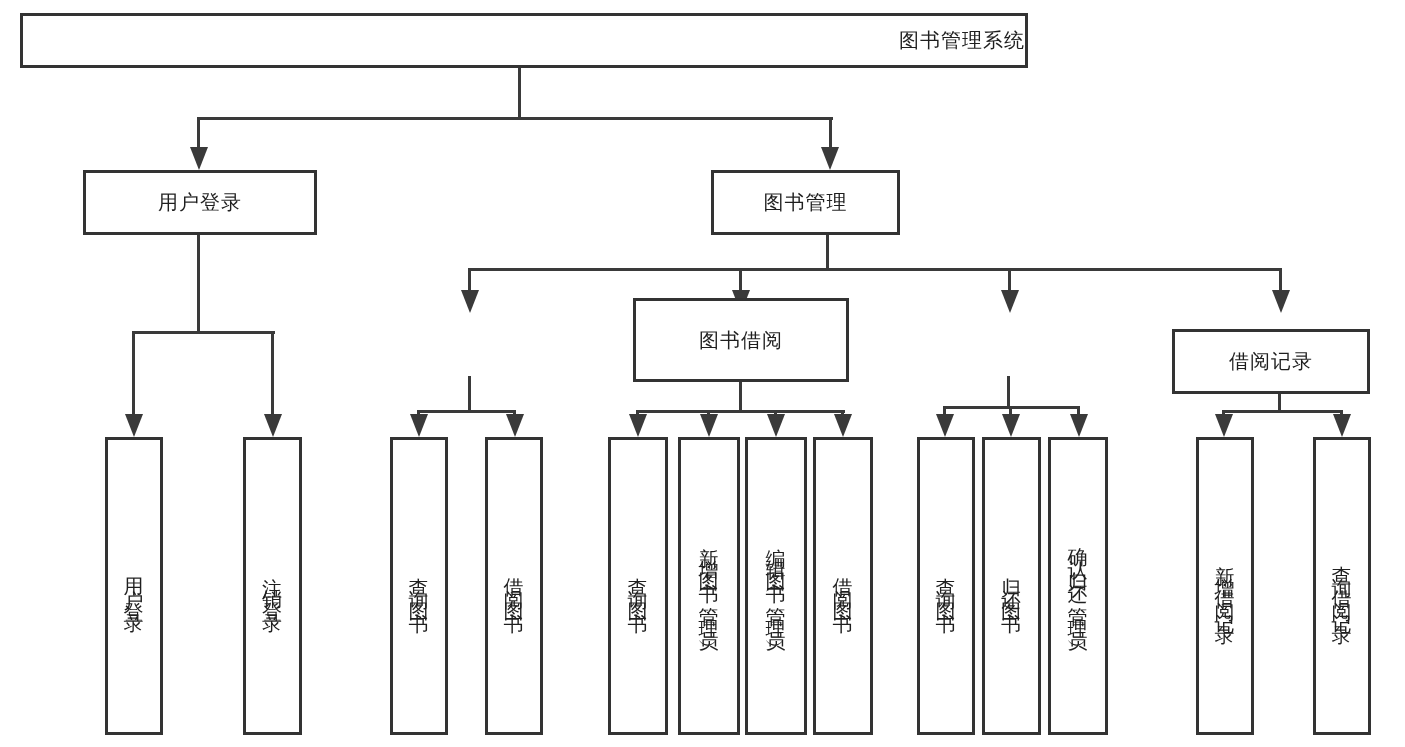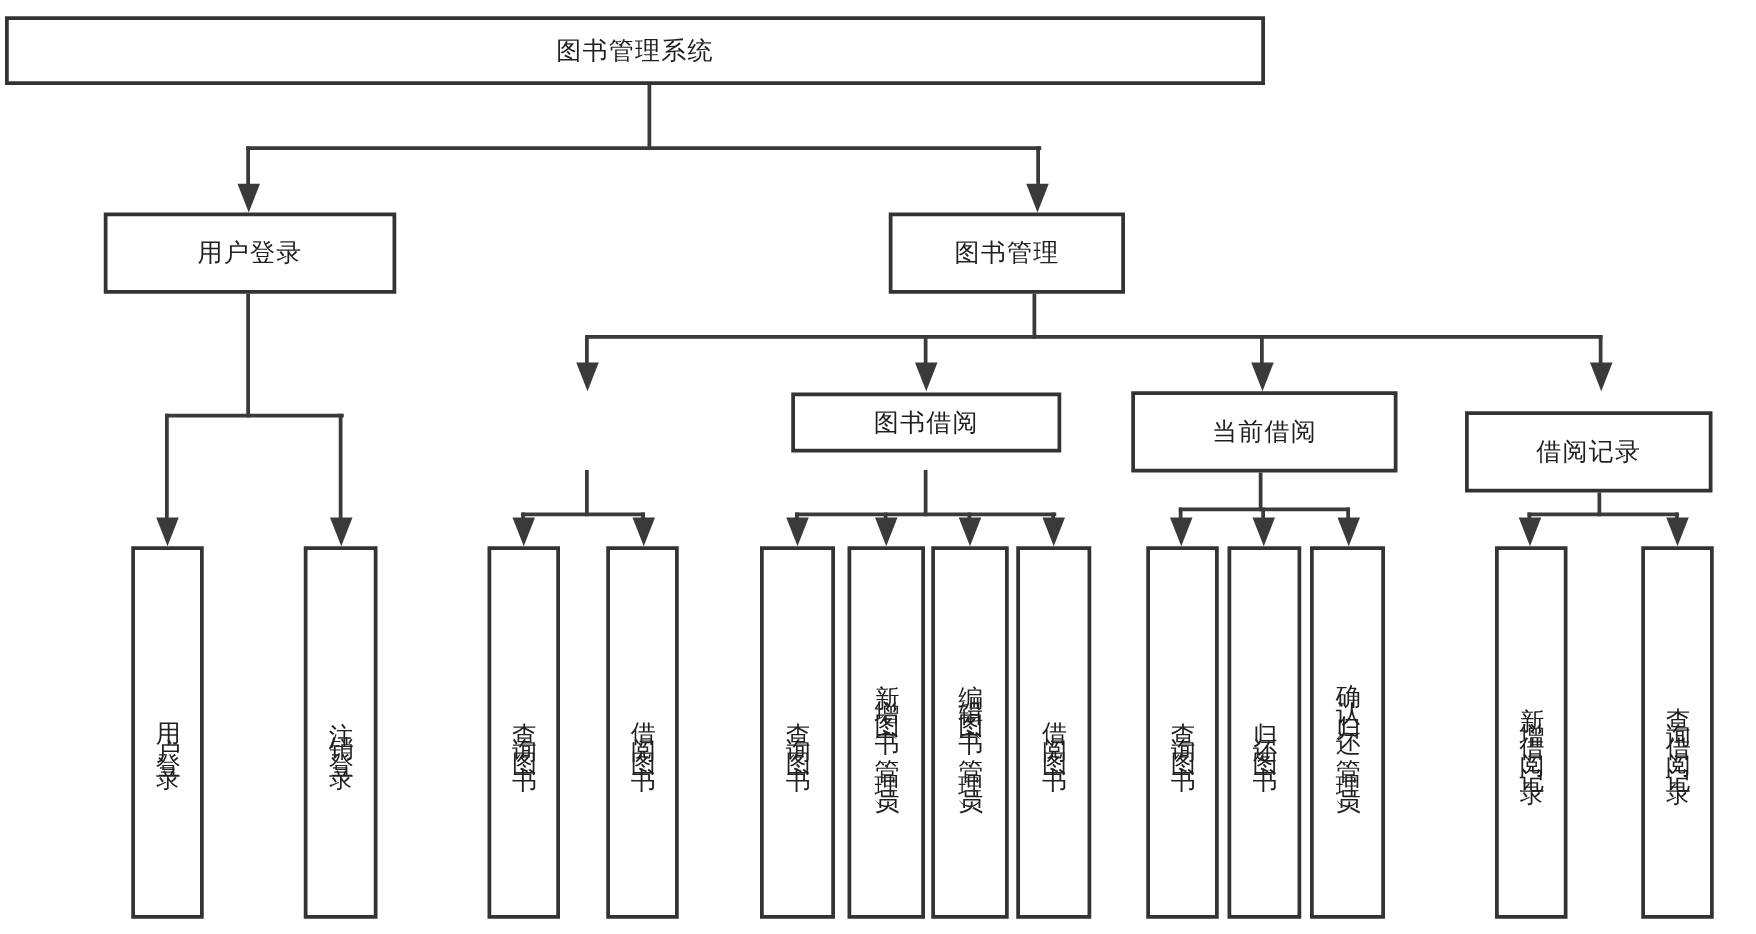--- a/index.html
+++ b/index.html
@@ -114,40 +114,37 @@
   <div class="line" style="left:1077px;top:406px;width:3px;height:10px;"></div>
   <div class="arrow" style="left:1070px;top:414px;"></div>
 
   <div class="line" style="left:1278px;top:376px;width:3px;height:37px;"></div>
   <div class="line" style="left:1222px;top:410px;width:121px;height:3px;"></div>
   <div class="line" style="left:1222px;top:410px;width:3px;height:8px;"></div>
   <div class="arrow" style="left:1215px;top:414px;"></div>
   <div class="line" style="left:1340px;top:410px;width:3px;height:8px;"></div>
   <div class="arrow" style="left:1333px;top:414px;"></div>
 
-  <div class="hnode" style="left:4px;top:13px;width:1008px;height:55px;">
+  <div class="hnode" style="left:20px;top:13px;width:1008px;height:55px;justify-content:flex-end;">
     <span>图书管理系统</span>
   </div>
 
   <div class="hnode" style="left:83px;top:170px;width:234px;height:65px;">
     <span>用户登录</span>
   </div>
 
   <div class="hnode" style="left:711px;top:170px;width:189px;height:65px;">
     <span>图书管理</span>
   </div>
 
 
-  <div class="hnode" style="left:633px;top:314px;width:216px;height:48px;">
+  <div class="hnode" style="left:633px;top:298px;width:216px;height:84px;">
     <span>图书借阅</span>
   </div>
 
-  <div class="hnode" style="left:905px;top:313px;width:213px;height:65px;">
-    <span>当前借阅</span>
-  </div>
 
   <div class="hnode" style="left:1172px;top:329px;width:198px;height:65px;">
     <span>借阅记录</span>
   </div>
 
   <div class="vnode" style="left:105px;top:437px;width:58px;height:298px;">
     <span class="vlabel">用户登录</span>
   </div>
 
   <div class="vnode" style="left:243px;top:437px;width:59px;height:298px;">

